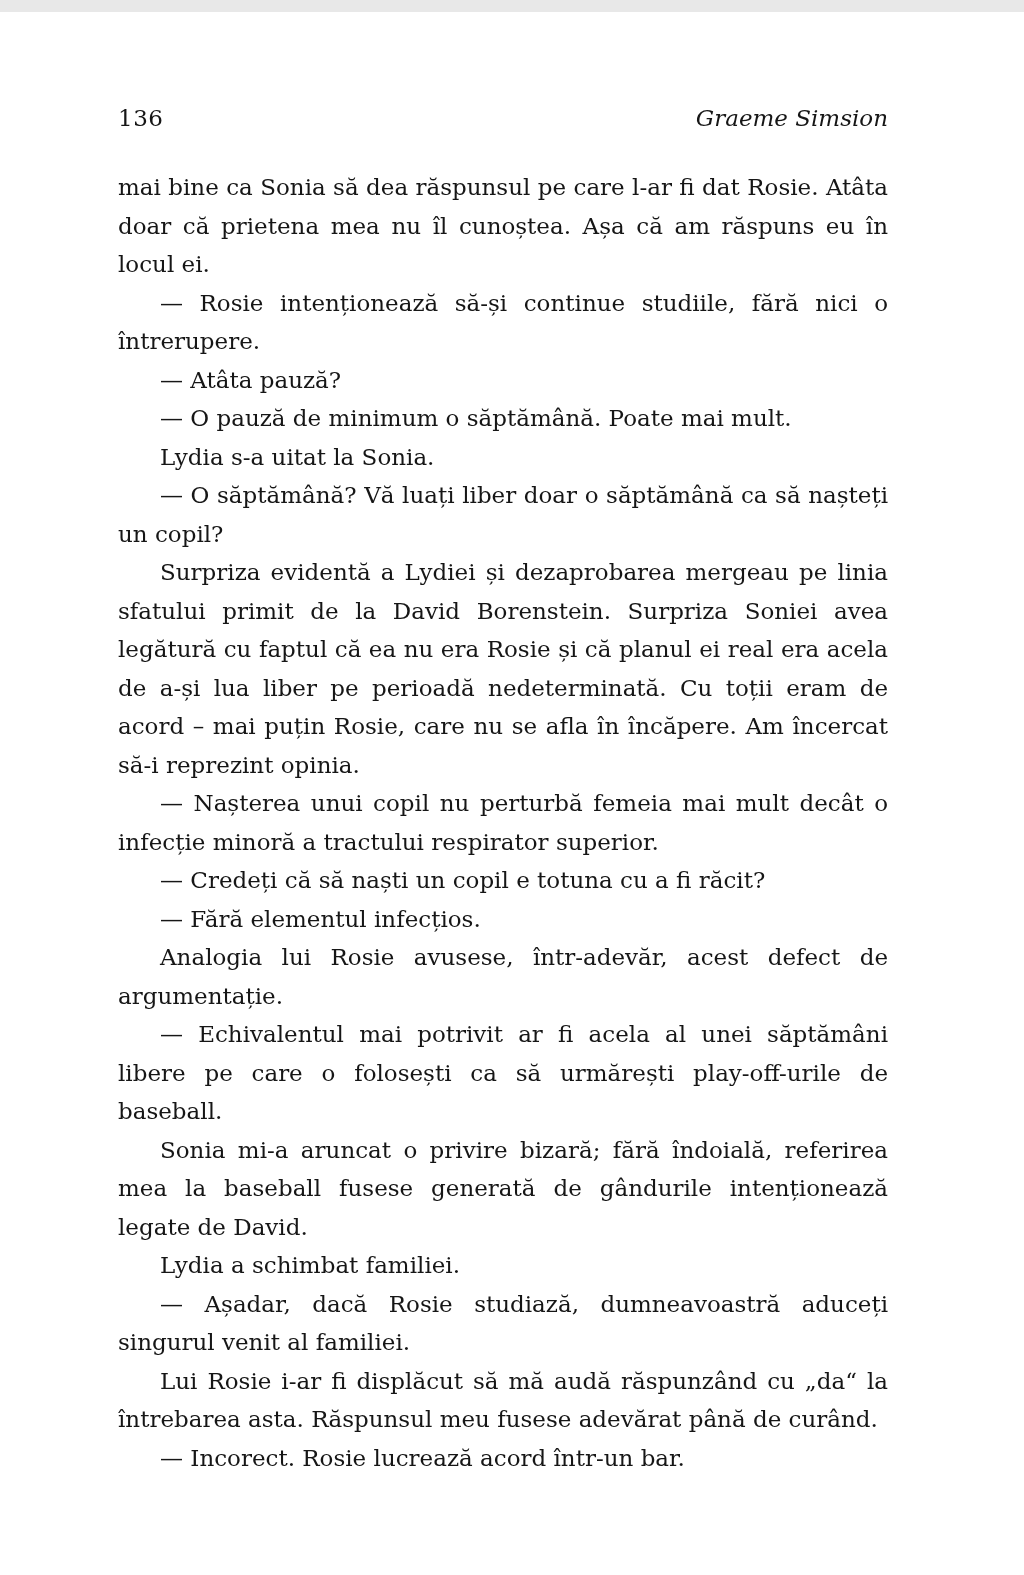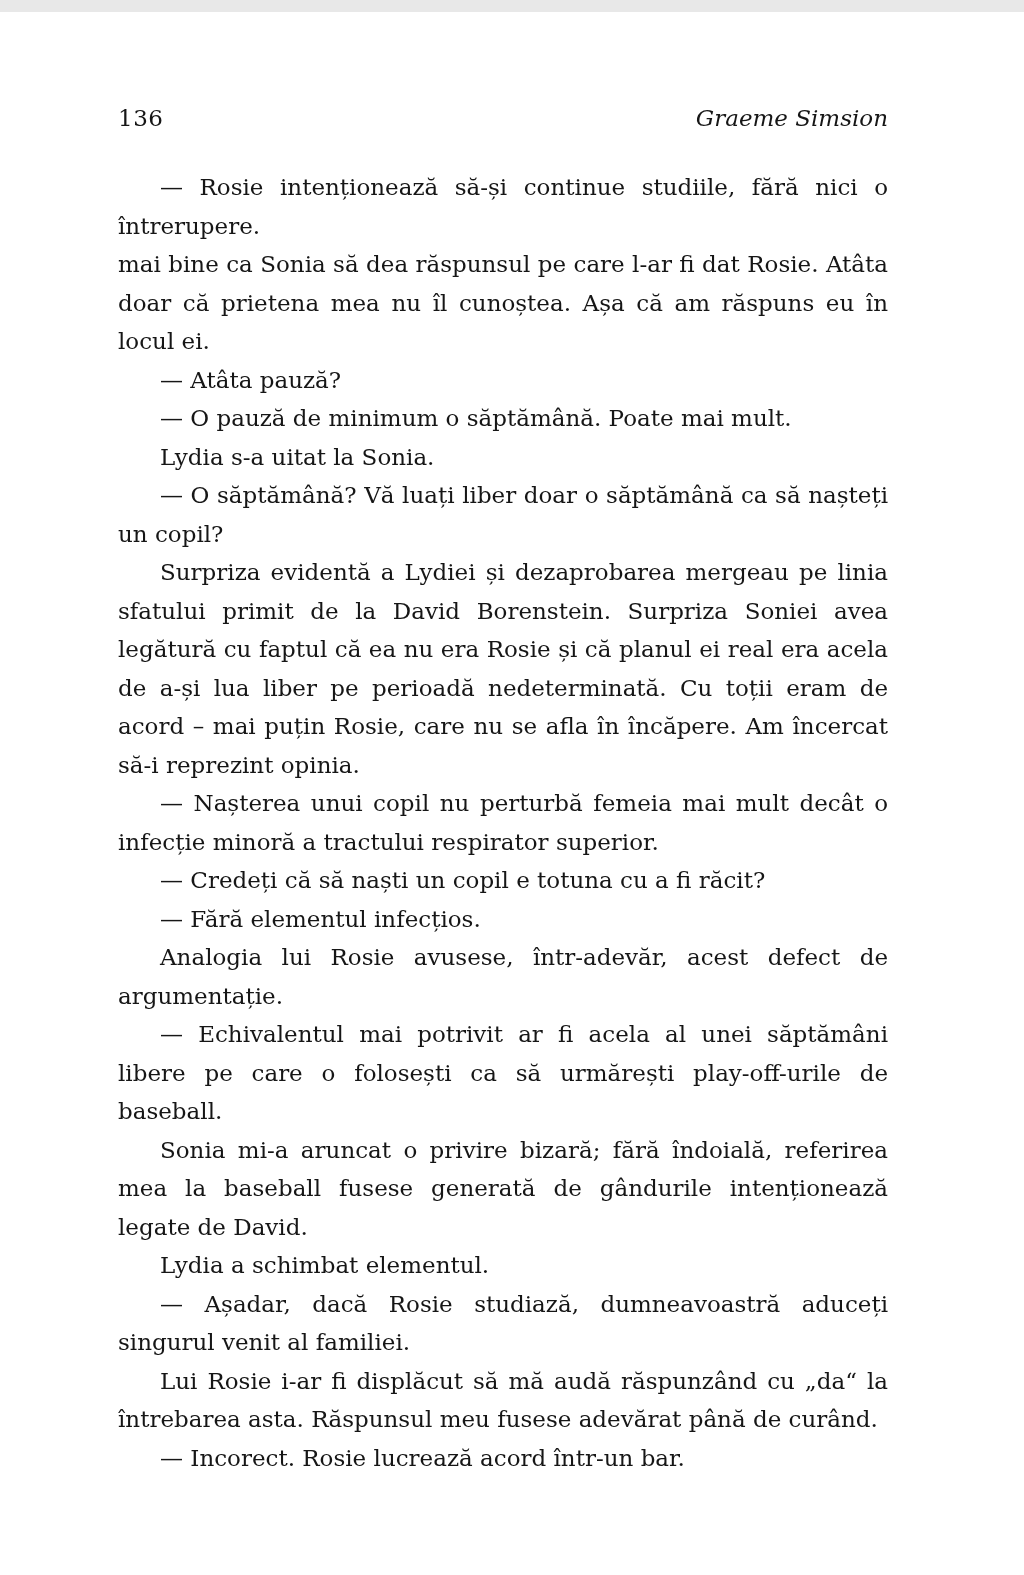--- a/index.html
+++ b/index.html
@@ -50,31 +50,31 @@
 </style>
 </head>
 <body>
 
 <div class="page">
   <div class="header">
     <span class="page-number">136</span>
     <span class="author">Graeme Simsion</span>
   </div>
   <div class="body-text">
+      <p class="para">mai bine ca Sonia să dea răspunsul pe care l-ar fi dat Rosie. Atâta doar că prietena mea nu îl cunoștea. Așa că am răspuns eu în locul ei.</p>
       <p class="para indent">— Rosie intenționează să-și continue studiile, fără nici o întrerupere.</p>
-      <p class="para">mai bine ca Sonia să dea răspunsul pe care l-ar fi dat Rosie. Atâta doar că prietena mea nu îl cunoștea. Așa că am răspuns eu în locul ei.</p>
       <p class="para indent">— Atâta pauză?</p>
       <p class="para indent">— O pauză de minimum o săptămână. Poate mai mult.</p>
       <p class="para indent">Lydia s-a uitat la Sonia.</p>
       <p class="para indent">— O săptămână? Vă luați liber doar o săptămână ca să nașteți un copil?</p>
       <p class="para indent">Surpriza evidentă a Lydiei și dezaprobarea mergeau pe linia sfatului primit de la David Borenstein. Surpriza Soniei avea legătură cu faptul că ea nu era Rosie și că planul ei real era acela de a-și lua liber pe perioadă nedeterminată. Cu toții eram de acord – mai puțin Rosie, care nu se afla în încăpere. Am încercat să-i reprezint opinia.</p>
       <p class="para indent">— Nașterea unui copil nu perturbă femeia mai mult decât o infecție minoră a tractului respirator superior.</p>
       <p class="para indent">— Credeți că să naști un copil e totuna cu a fi răcit?</p>
       <p class="para indent">— Fără elementul infecțios.</p>
       <p class="para indent">Analogia lui Rosie avusese, într-adevăr, acest defect de argumentație.</p>
       <p class="para indent">— Echivalentul mai potrivit ar fi acela al unei săptămâni libere pe care o folosești ca să urmărești play-off-urile de baseball.</p>
       <p class="para indent">Sonia mi-a aruncat o privire bizară; fără îndoială, referirea mea la baseball fusese generată de gândurile intenționează legate de David.</p>
-      <p class="para indent">Lydia a schimbat elementul.</p>
+      <p class="para indent">Lydia a schimbat familiei.</p>
       <p class="para indent">— Așadar, dacă Rosie studiază, dumneavoastră aduceți singurul venit al familiei.</p>
       <p class="para indent">Lui Rosie i-ar fi displăcut să mă audă răspunzând cu „da“ la întrebarea asta. Răspunsul meu fusese adevărat până de curând.</p>
       <p class="para indent">— Incorect. Rosie lucrează acord într-un bar.</p>
     </div>
 </div>
 
 </body></html>

